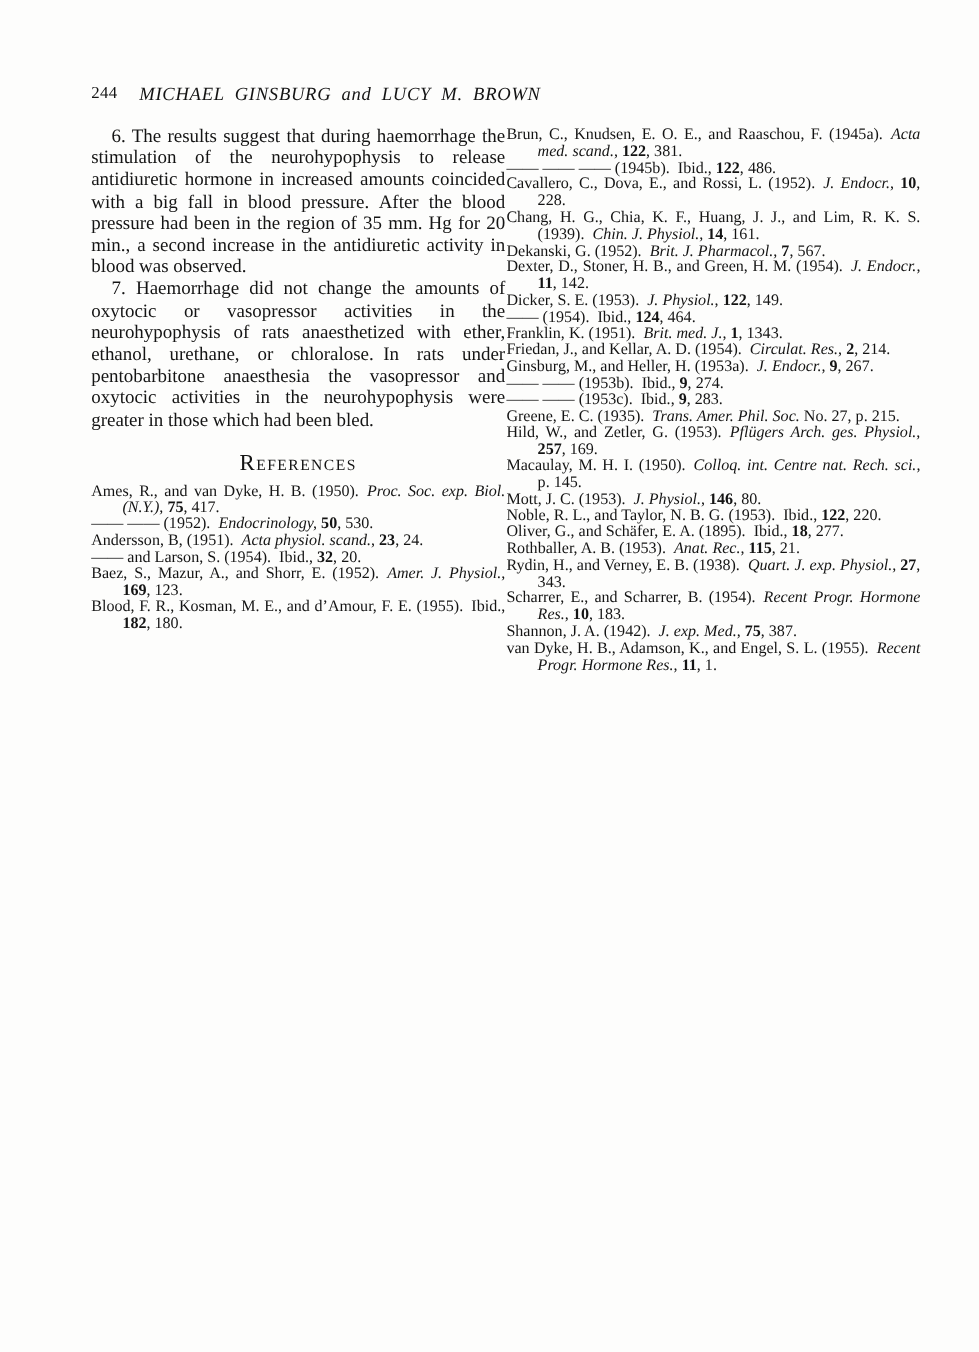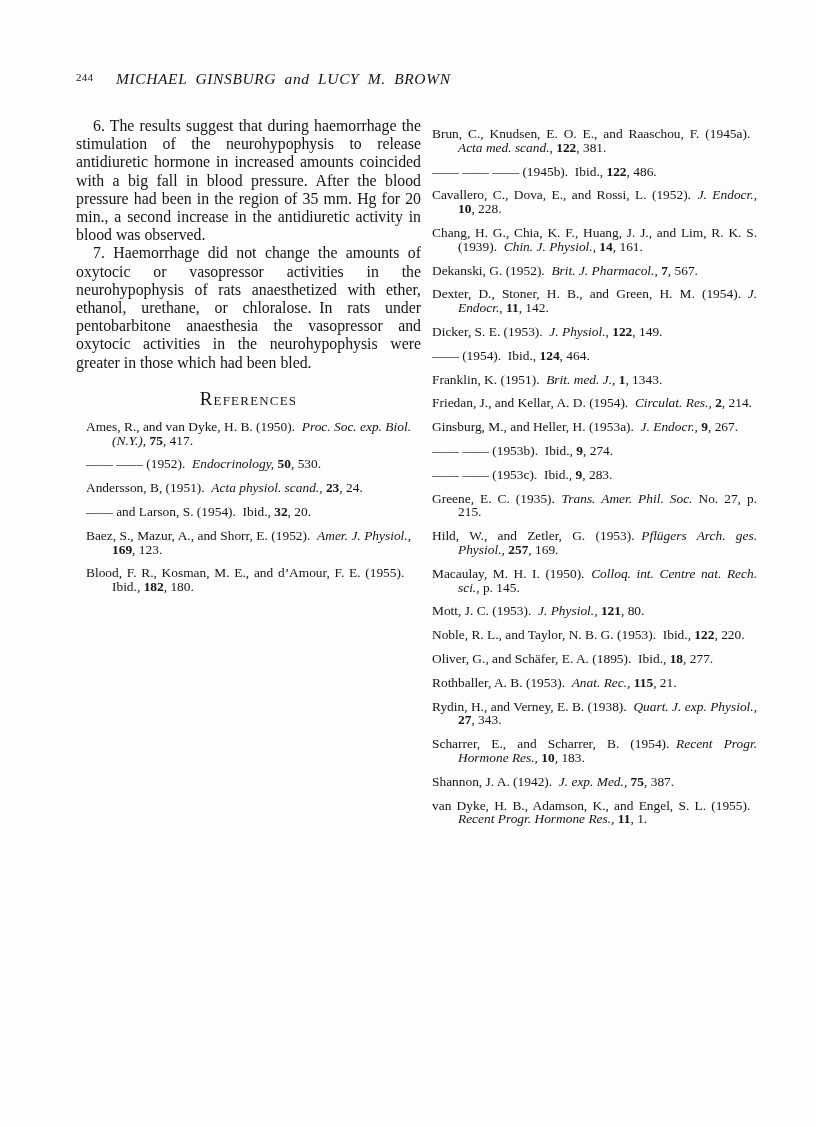--- a/index.html
+++ b/index.html
@@ -3,43 +3,43 @@
 <meta charset="utf-8">
 <style>
   html,body { margin:0; padding:0; background:#ffffff; }
   .page {
     position:relative; width:816px; height:1127px;
     background:#fdfdfc; color:#141414;
     font-family:"Liberation Serif", serif;
     overflow:hidden;
   }
   .header { position:absolute; top:70px; left:76px; right:39px; height:22px; }
-  .page-number { position:absolute; left:0; top:1px; font-size:11px; letter-spacing:0.3px; }
+  .page-number { position:absolute; left:0; top:1px; font-size:14px; letter-spacing:0.3px; }
   .running-title {
     position:absolute; left:40px; right:60px; top:0; text-align:left;
     font-style:italic; font-size:15.5px; letter-spacing:0.6px; word-spacing:4px;
   }
-  .columns { position:absolute; top:117px; left:76px; width:701px; display:flex; gap:1px; }
+  .columns { position:absolute; top:105px; left:76px; width:701px; display:flex; gap:1px; }
   .col { width:345px; }
   .body-para {
     font-size:15.8px; line-height:18.2px; text-align:justify;
     text-indent:17px; margin:0; hyphens:none;
   }
   .ack {
     font-size:14.8px; line-height:17px; text-align:justify;
     text-indent:17px; margin:9px 0 0 0;
   }
   .ref-heading {
     margin:16px 0 4px 0; text-align:center;
     font-variant:small-caps; font-weight:normal;
     font-size:19px; letter-spacing:1.2px;
   }
   .ref {
     font-size:13.4px; line-height:13.8px; text-align:justify;
-    margin:10px; padding-left:26px; text-indent:-26px;
+    margin:0; padding-left:26px; text-indent:-26px;
   }
   .ref .i { font-style:italic; }
   .ref .b { font-weight:bold; }
 </style>
 </head>
 <body>
 
 <div class="page">
 
   <div class="header">
@@ -74,21 +74,21 @@
           <p class="ref"><span>Dicker, S. E. (1953). </span><span class="i">J. Physiol.,</span><span> </span><span class="b">122</span><span>, 149.</span></p>
           <p class="ref"><span>—— (1954). Ibid., </span><span class="b">124</span><span>, 464.</span></p>
           <p class="ref"><span>Franklin, K. (1951). </span><span class="i">Brit. med. J.,</span><span> </span><span class="b">1</span><span>, 1343.</span></p>
           <p class="ref"><span>Friedan, J., and Kellar, A. D. (1954). </span><span class="i">Circulat. Res.,</span><span> </span><span class="b">2</span><span>, 214.</span></p>
           <p class="ref"><span>Ginsburg, M., and Heller, H. (1953a). </span><span class="i">J. Endocr.,</span><span> </span><span class="b">9</span><span>, 267.</span></p>
           <p class="ref"><span>—— —— (1953b). Ibid., </span><span class="b">9</span><span>, 274.</span></p>
           <p class="ref"><span>—— —— (1953c). Ibid., </span><span class="b">9</span><span>, 283.</span></p>
           <p class="ref"><span>Greene, E. C. (1935). </span><span class="i">Trans. Amer. Phil. Soc.</span><span> No. 27, p. 215.</span></p>
           <p class="ref"><span>Hild, W., and Zetler, G. (1953). </span><span class="i">Pflügers Arch. ges. Physiol.,</span><span> </span><span class="b">257</span><span>, 169.</span></p>
           <p class="ref"><span>Macaulay, M. H. I. (1950). </span><span class="i">Colloq. int. Centre nat. Rech. sci.,</span><span> p. 145.</span></p>
-          <p class="ref"><span>Mott, J. C. (1953). </span><span class="i">J. Physiol.,</span><span> </span><span class="b">121</span><span>, 80.</span></p>
+          <p class="ref"><span>Mott, J. C. (1953). </span><span class="i">J. Physiol.,</span><span> </span><span class="b">146</span><span>, 80.</span></p>
           <p class="ref"><span>Noble, R. L., and Taylor, N. B. G. (1953). Ibid., </span><span class="b">122</span><span>, 220.</span></p>
           <p class="ref"><span>Oliver, G., and Schäfer, E. A. (1895). Ibid., </span><span class="b">18</span><span>, 277.</span></p>
           <p class="ref"><span>Rothballer, A. B. (1953). </span><span class="i">Anat. Rec.,</span><span> </span><span class="b">115</span><span>, 21.</span></p>
           <p class="ref"><span>Rydin, H., and Verney, E. B. (1938). </span><span class="i">Quart. J. exp. Physiol.,</span><span> </span><span class="b">27</span><span>, 343.</span></p>
           <p class="ref"><span>Scharrer, E., and Scharrer, B. (1954). </span><span class="i">Recent Progr. Hormone Res.,</span><span> </span><span class="b">10</span><span>, 183.</span></p>
           <p class="ref"><span>Shannon, J. A. (1942). </span><span class="i">J. exp. Med.,</span><span> </span><span class="b">75</span><span>, 387.</span></p>
           <p class="ref"><span>van Dyke, H. B., Adamson, K., and Engel, S. L. (1955). </span><span class="i">Recent Progr. Hormone Res.,</span><span> </span><span class="b">11</span><span>, 1.</span></p>
         </div>
     </div>
 

